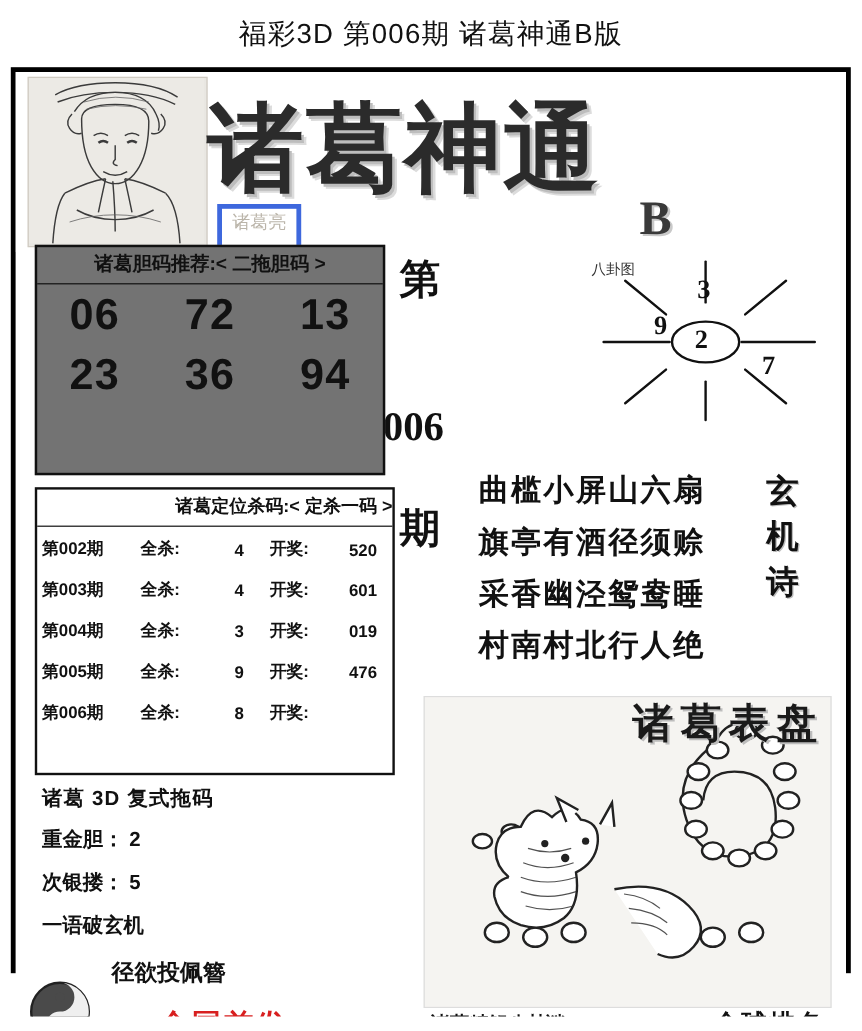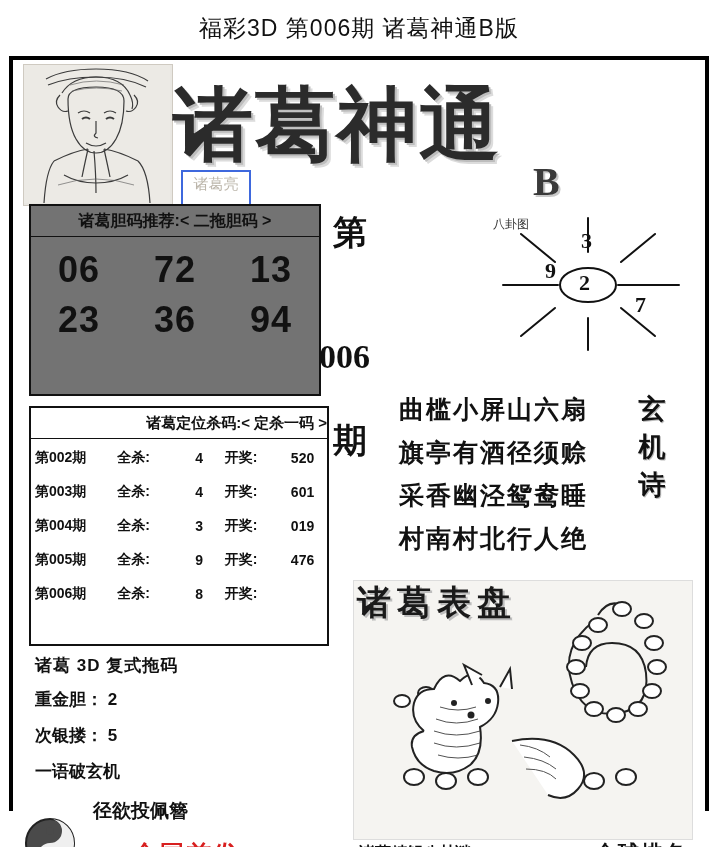--- a/index.html
+++ b/index.html
@@ -59,37 +59,37 @@
     white-space:nowrap;
   }
   .brand .bmark{
     position:absolute;left:360px;top:88px;
     font-size:40px;font-weight:bold;color:#3a3a3a;
     font-family:"Liberation Serif",serif;
     text-shadow:2px 2px 0 #c9c9c9;
   }
   .ghost-seal{
     position:absolute;left:168px;top:110px;width:70px;height:62px;
-    border:2px solid #1d4ed8;color:#b0a99c;
+    border:4px solid #1d4ed8;color:#b0a99c;
     font-size:15px;line-height:18px;padding:3px;
     box-sizing:border-box;text-align:center;opacity:.85;
   }
   
   .danma{
     position:absolute;left:16px;top:144px;width:292px;height:192px;
     border:2px solid #111;background:#737373;box-sizing:border-box;
   }
   .danma .hd{
     height:30px;line-height:30px;text-align:center;
     font-size:16px;font-weight:bold;color:#111;
     border-bottom:1px solid #111;
   }
   .danma .rows{padding:4px 0 0 0;}
   .danma .row{
-    display:flex;justify-content:space-around;align-items:flex-end;
+    display:flex;justify-content:space-around;align-items:flex-start;
     height:50px;
   }
   .danma .num{
     font-size:36px;font-weight:bold;color:#111;
     font-family:"Liberation Sans",sans-serif;
     letter-spacing:1px;
   }
   
   .killbox{
     position:absolute;left:16px;top:346px;width:300px;height:240px;
@@ -164,21 +164,21 @@
     text-shadow:1px 1px 0 #bdbdbd;
   }
   
   .picblock{
     position:absolute;left:340px;top:520px;width:340px;height:260px;
     background:#f3f2ef;border:1px solid #ddd;box-sizing:border-box;
     overflow:hidden;
   }
   .pictitle{
     position:absolute;left:344px;top:520px;width:330px;height:40px;
-    text-align:left;
+    text-align:right;
     font-family:"Liberation Serif",serif;
     font-size:34px;font-weight:bold;color:#1a1a1a;letter-spacing:6px;
     text-shadow:2px 2px 0 #bdbdbd;
     z-index:4;
   }
   .picfoot{
     position:absolute;left:340px;top:778px;width:340px;height:30px;
     display:flex;align-items:center;justify-content:space-between;
     padding:0 6px;box-sizing:border-box;z-index:4;
   }

